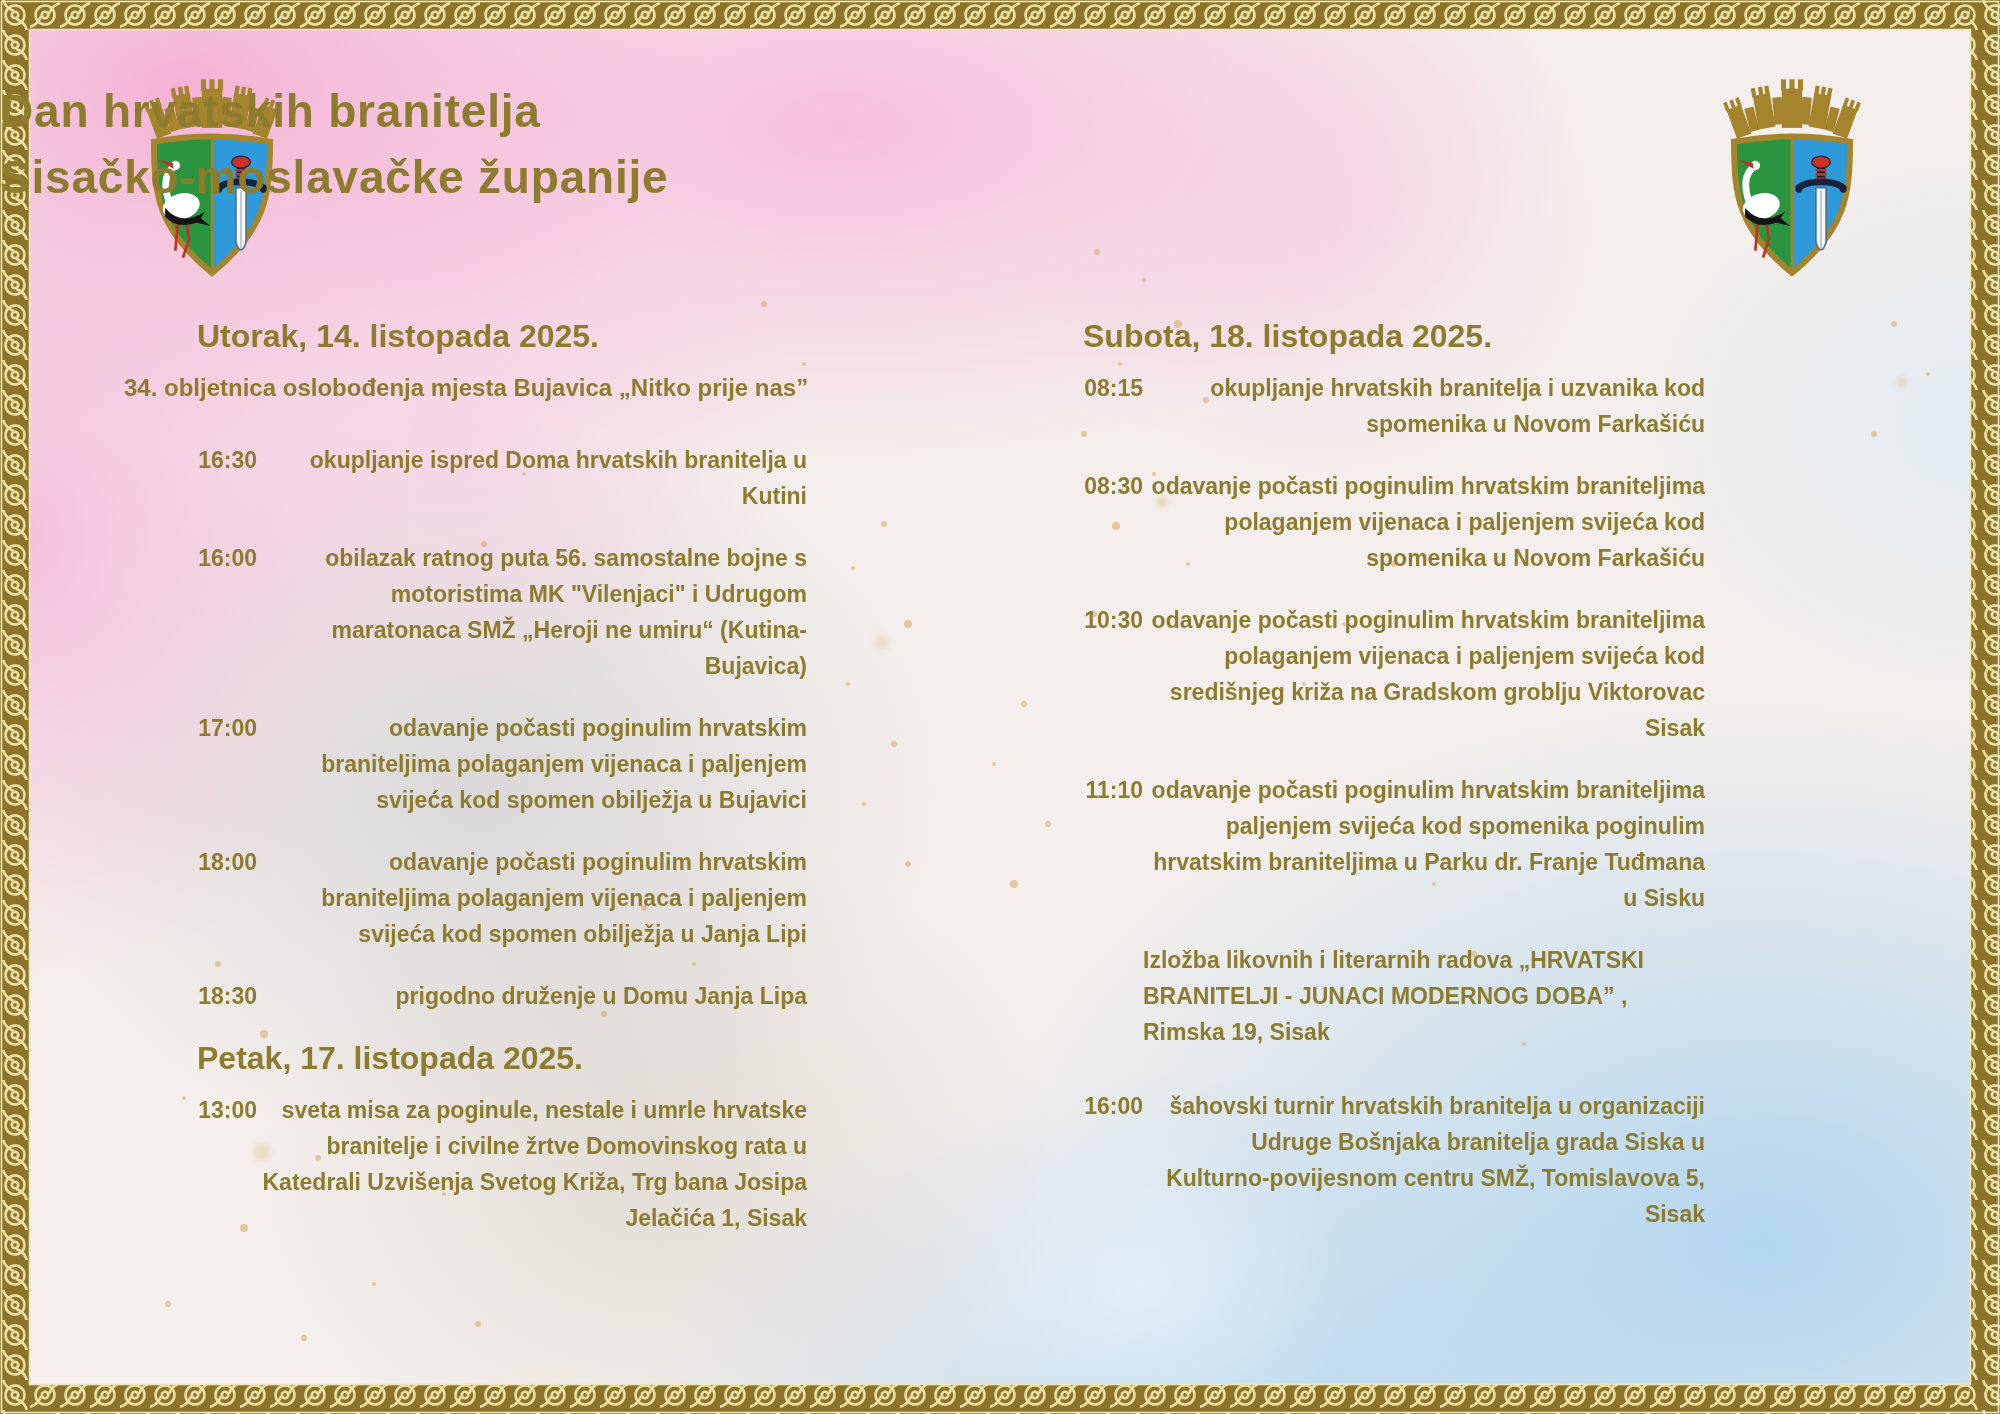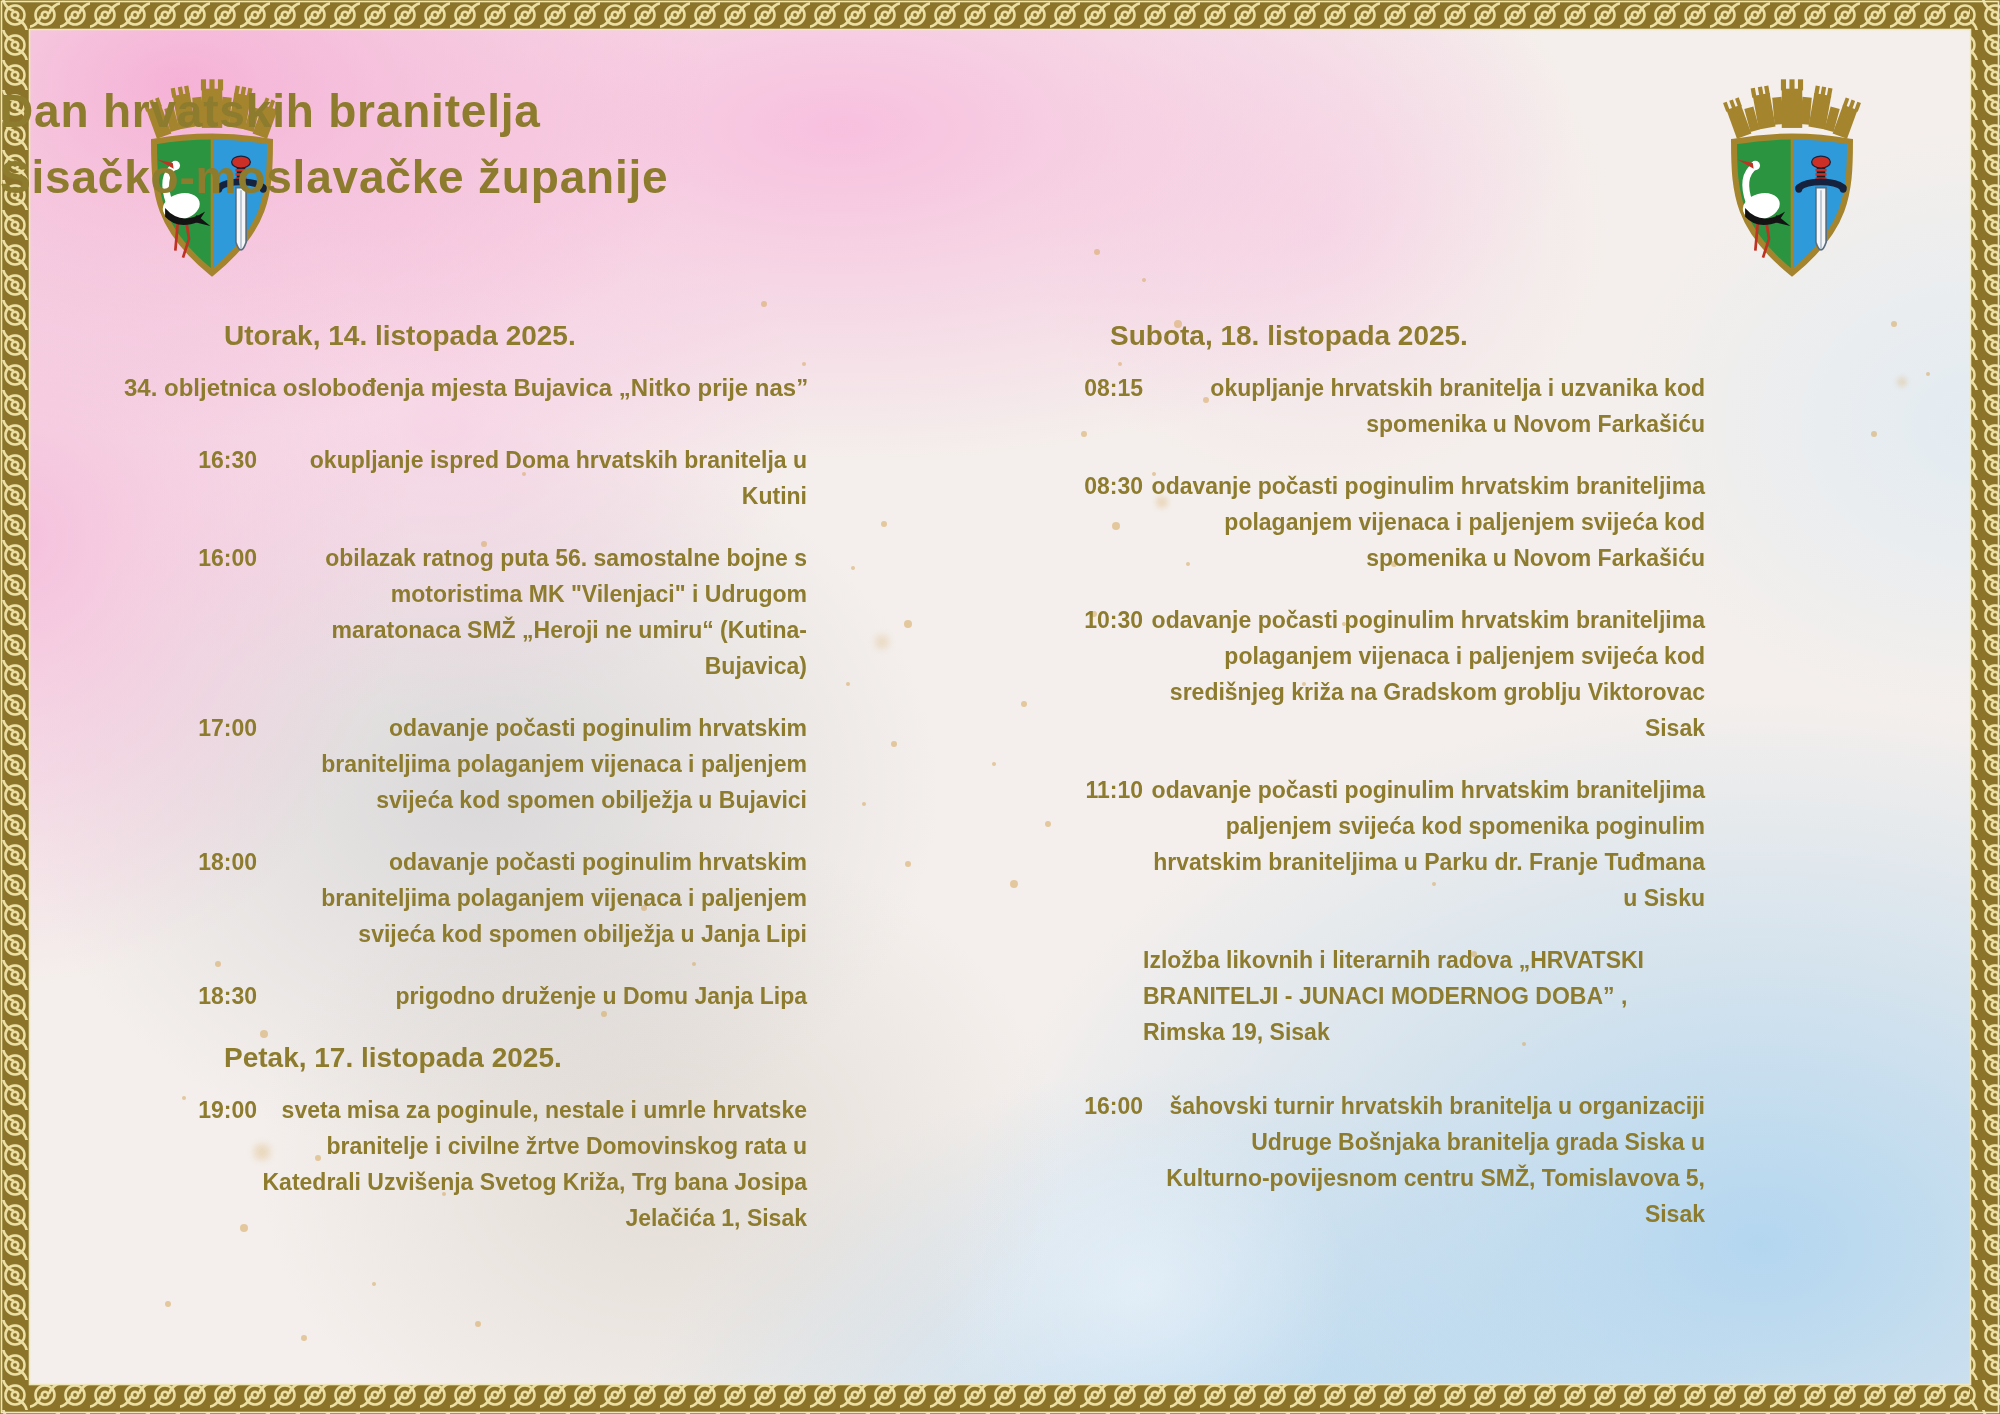--- a/index.html
+++ b/index.html
@@ -51,21 +51,21 @@
   .coa.right{left:1706px;top:58px;}
   .title{
     position:absolute;top:78px;left:0;width:100%;
     color:#8d7b2e;font-weight:700;
     font-size:46px;line-height:66px;letter-spacing:.8px;
   }
   .title h1{margin:0;font-size:46px;display:block;font-weight:700;}
   .col{position:absolute;top:318px;color:#8d7b2e;font-weight:700;font-size:23px;line-height:36px;}
   .col-left{left:122px;width:690px;}
   .col-right{left:1008px;width:700px;}
-  .day{margin:0 0 16px 102px;font-size:28px;}
+  .day{margin:0 0 16px 75px;font-size:32px;}
   .note{margin:0 0 38px 135px;}
   .note.wide{margin-left:2px;font-size:24px;}
   .col-left .note{margin-bottom:36px;}
   .event{display:grid;grid-template-columns:135px 1fr;margin-bottom:26px;text-align:right;}
   .col-right .event{margin-bottom:26px;}
   .col-left .desc{max-width:550px;}
   .col-right .desc{max-width:562px;}
   .time{font-size:23px;}
 </style>
 </head>
@@ -211,21 +211,21 @@
       <div class="event">
         <div class="time">18:00</div>
         <div class="desc">odavanje počasti poginulim hrvatskim braniteljima polaganjem vijenaca i paljenjem svijeća kod spomen obilježja u Janja Lipi</div>
       </div>
       <div class="event">
         <div class="time">18:30</div>
         <div class="desc">prigodno druženje u Domu Janja Lipa</div>
       </div>
       <div class="day">Petak, 17. listopada 2025.</div>
       <div class="event">
-        <div class="time">19:00</div>
+        <div class="time">13:00</div>
         <div class="desc">sveta misa za poginule, nestale i umrle hrvatske branitelje i civilne žrtve Domovinskog rata u Katedrali Uzvišenja Svetog Križa, Trg bana Josipa Jelačića 1, Sisak</div>
       </div>
     </div>
   <div class="col col-right">
       <div class="day">Subota, 18. listopada 2025.</div>
       <div class="event">
         <div class="time">08:15</div>
         <div class="desc">okupljanje hrvatskih branitelja i uzvanika kod spomenika u Novom Farkašiću</div>
       </div>
       <div class="event">

